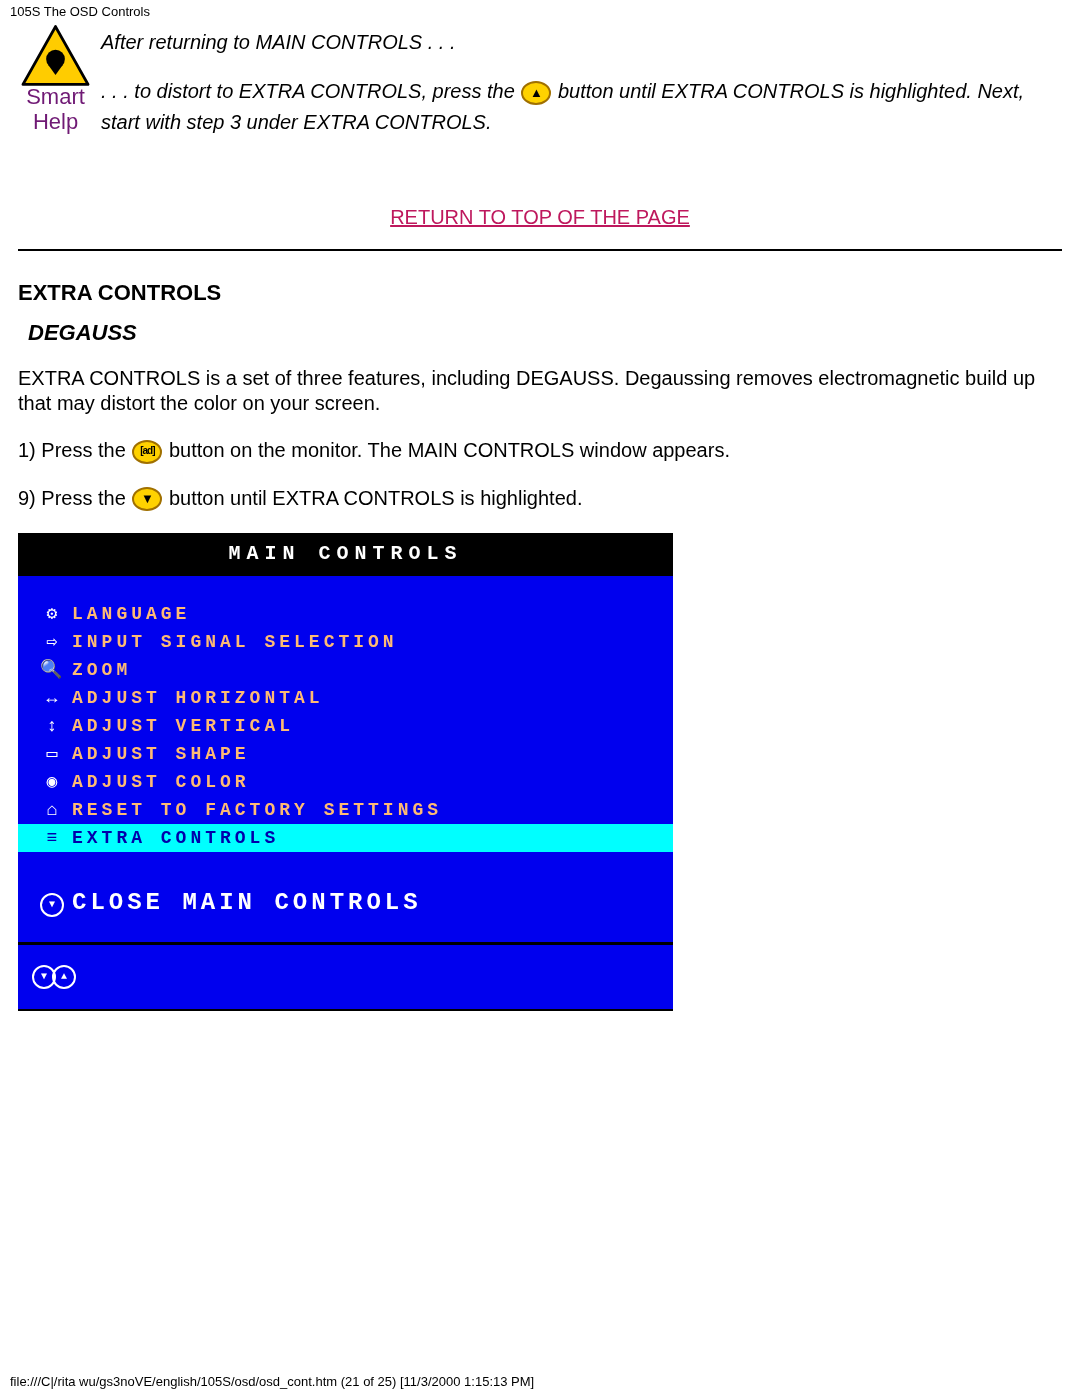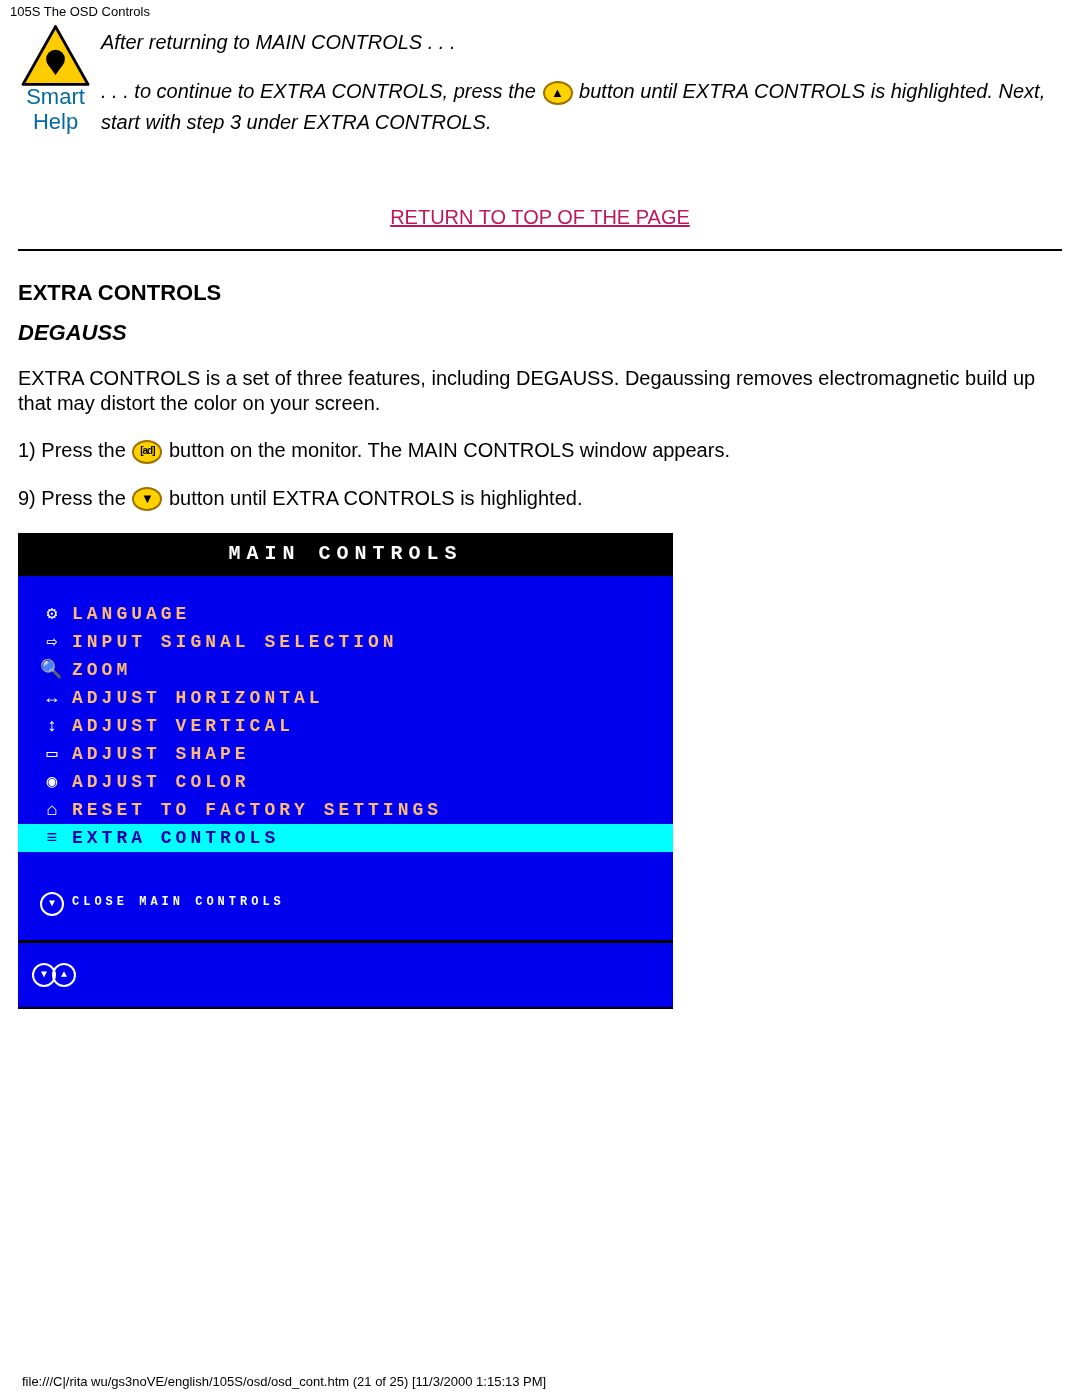--- a/index.html
+++ b/index.html
@@ -28,21 +28,21 @@
     flex: 0 0 auto;
     text-align: center;
   }
   .warning-triangle {
     width: 75px;
     height: 65px;
     display: block;
   }
   .smart-help-label {
     font-size: 22px;
-    color: #0369a1;
+    color: #701a75;
     line-height: 1.15;
     margin-top: -4px;
   }
   .smart-help-right {
     flex: 1 1 auto;
     font-style: italic;
     font-size: 20px;
     line-height: 1.55;
     padding-top: 4px;
   }
@@ -85,21 +85,21 @@
   }
   h2 {
     font-size: 22px;
     font-weight: bold;
     margin: 0 0 12px 0;
   }
   h3.sub {
     font-size: 22px;
     font-style: italic;
     font-weight: bold;
-    margin: 0 0 20px 0;
+    margin: 0 0 20px 10px;
   }
   .body-text {
     font-size: 20px;
     line-height: 1.25;
   }
   .body-text p {
     margin: 0 0 22px 0;
   }
   .step {
     margin: 0 0 22px 0;
@@ -151,21 +151,21 @@
   }
   .osd-close-row {
     display:flex;
     align-items:center;
     padding: 22px 14px 24px 14px;
   }
   .osd-close-row .round-icon{
     flex:0 0 40px;text-align:center;
   }
   .osd-close-row .osd-label{
-    color:#fff;letter-spacing:4px;font-size:12px;
+    color:#fff;letter-spacing:4px;font-size:24px;
   }
   .osd-divider {
     height: 3px;
     background: #000;
   }
   .osd-footer {
     display:flex;
     align-items:center;
     padding: 16px 14px 20px 14px;
   }
@@ -179,21 +179,21 @@
     display:inline-flex;align-items:center;justify-content:center;
     width:20px;height:20px;border:2px solid #fff;border-radius:50%;
     color:#fff;font-size:10px;line-height:1;
   }
   .page-footer {
     font-size: 13px;
     text-align: center;
     padding: 6px 10px;
     position: absolute;
     bottom: 2px;
-    left: 12px;
+    left: 0;
   }
   .page-wrap { position: relative; min-height: 1397px; }
 </style>
 </head>
 <body>
 <div class="page-wrap">
 
 <div class="page-header">105S The OSD Controls</div>
 
 <div class="content">
@@ -206,21 +206,21 @@
         <polygon points="50,72 40,58 60,58" fill="#000"></polygon>
       </svg>
       <div class="smart-help-label">
         <span>Smart</span><br>
         <span>Help</span>
       </div>
     </div>
     <div class="smart-help-right">
       <p>After returning to MAIN CONTROLS . . .</p>
       <p>
-        <span>. . . to continue to EXTRA CONTROLS, press the </span>
+        <span>. . . to distort to EXTRA CONTROLS, press the </span>
         <span class="inline-icon yellow-btn">▲</span>
         <span> button until EXTRA CONTROLS is highlighted. Next, start with step 3 under EXTRA CONTROLS.</span>
       </p>
     </div>
   </div>
 
   <div class="link-top">
     <a href="#">RETURN TO TOP OF THE PAGE</a>
   </div>
 </div>

